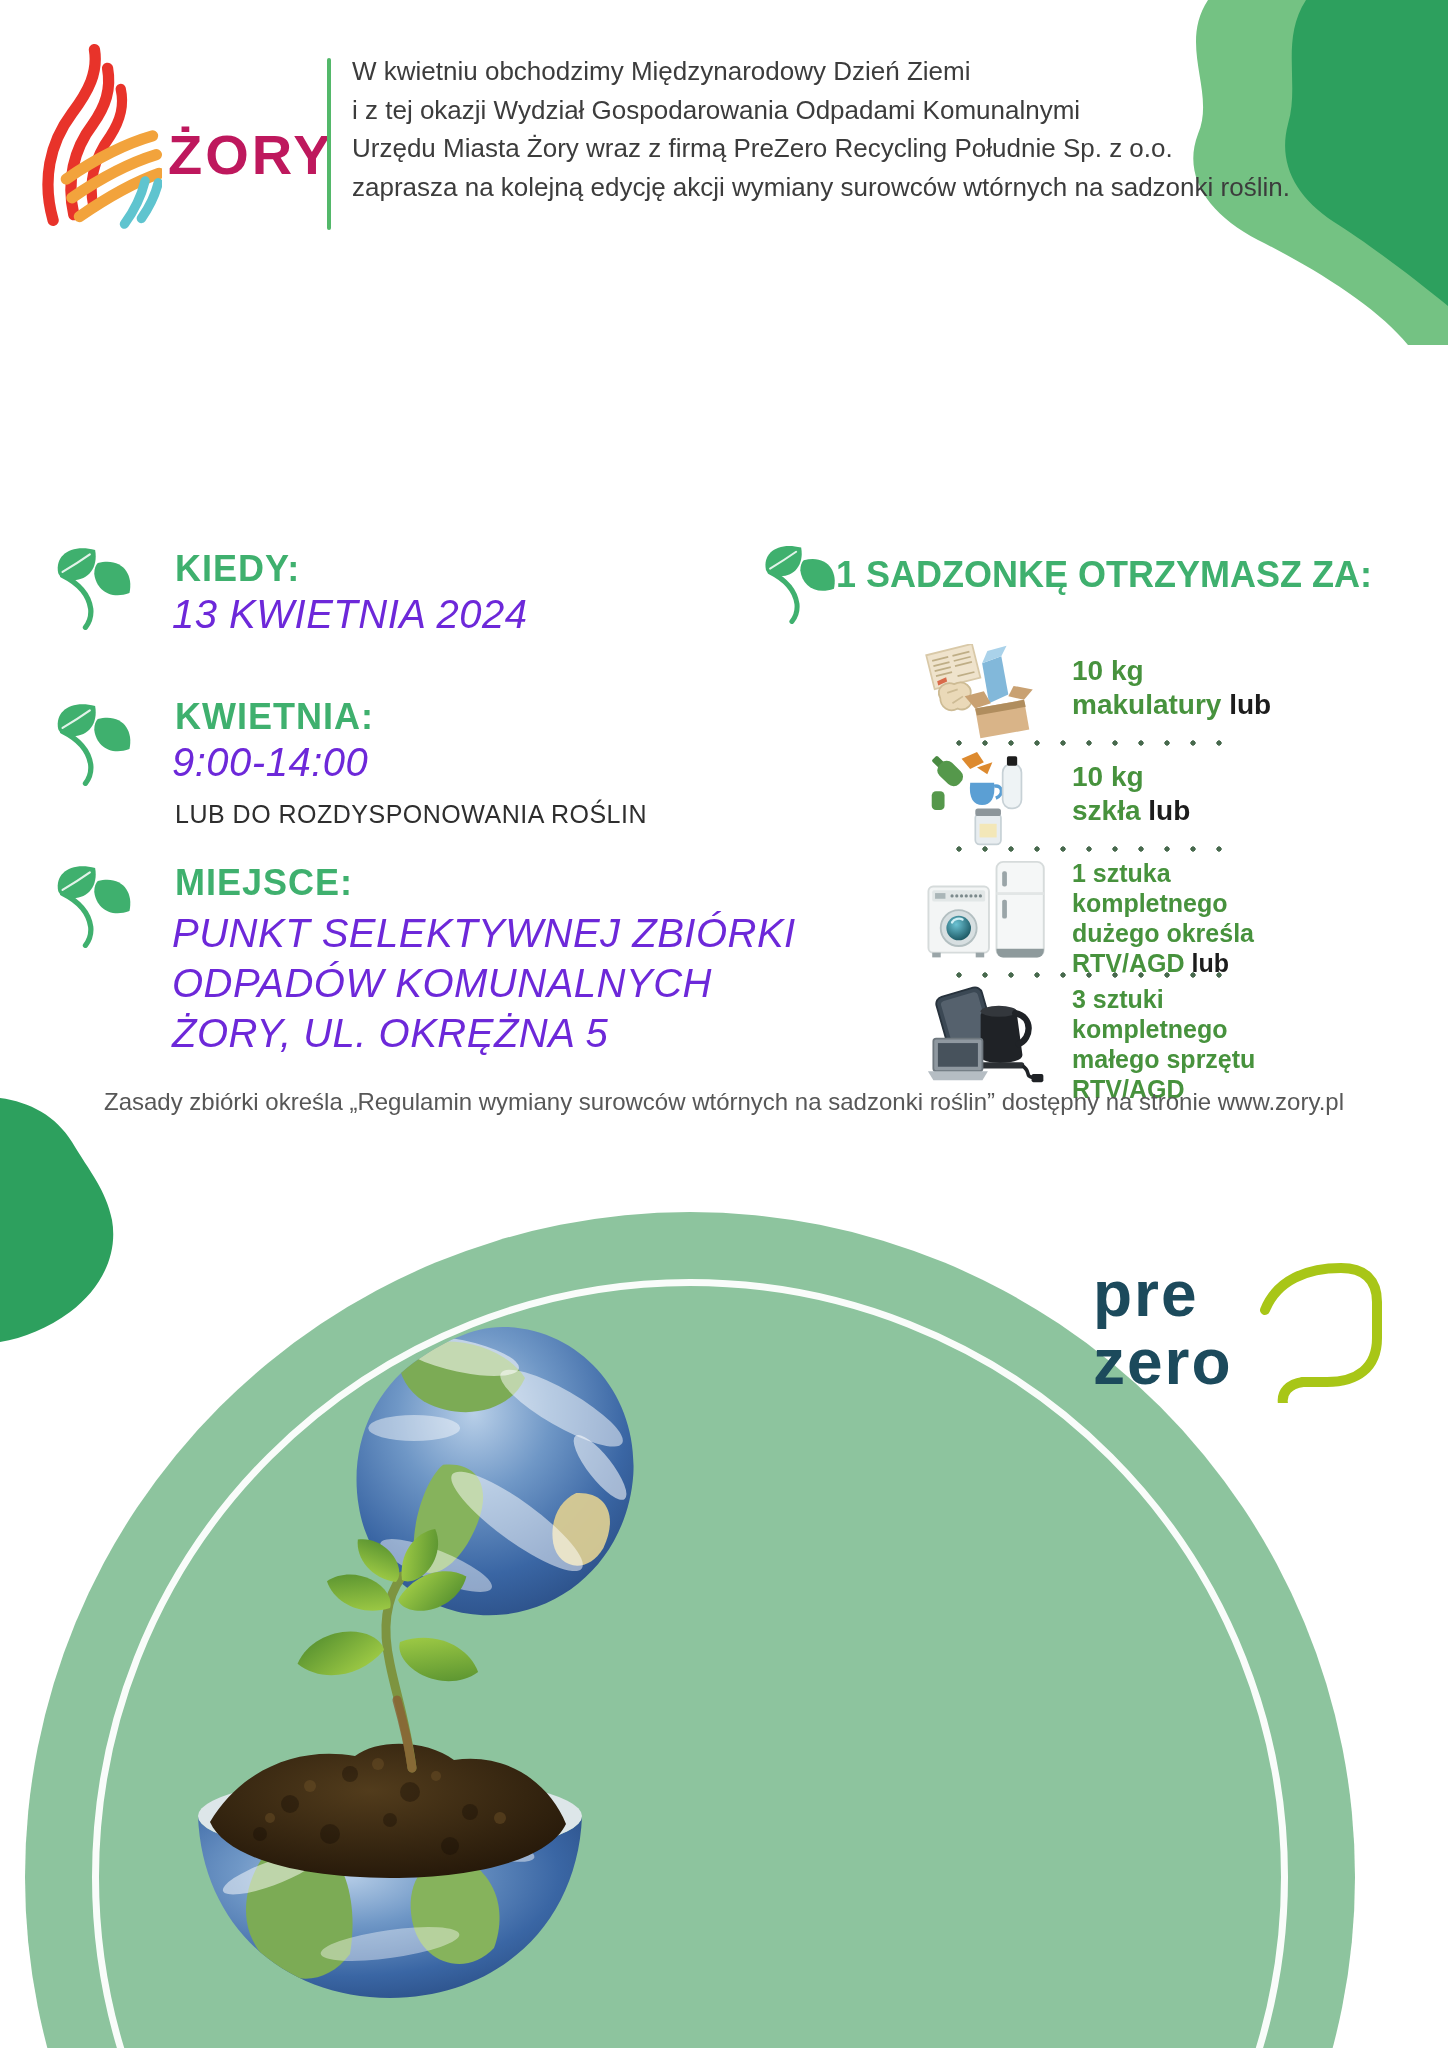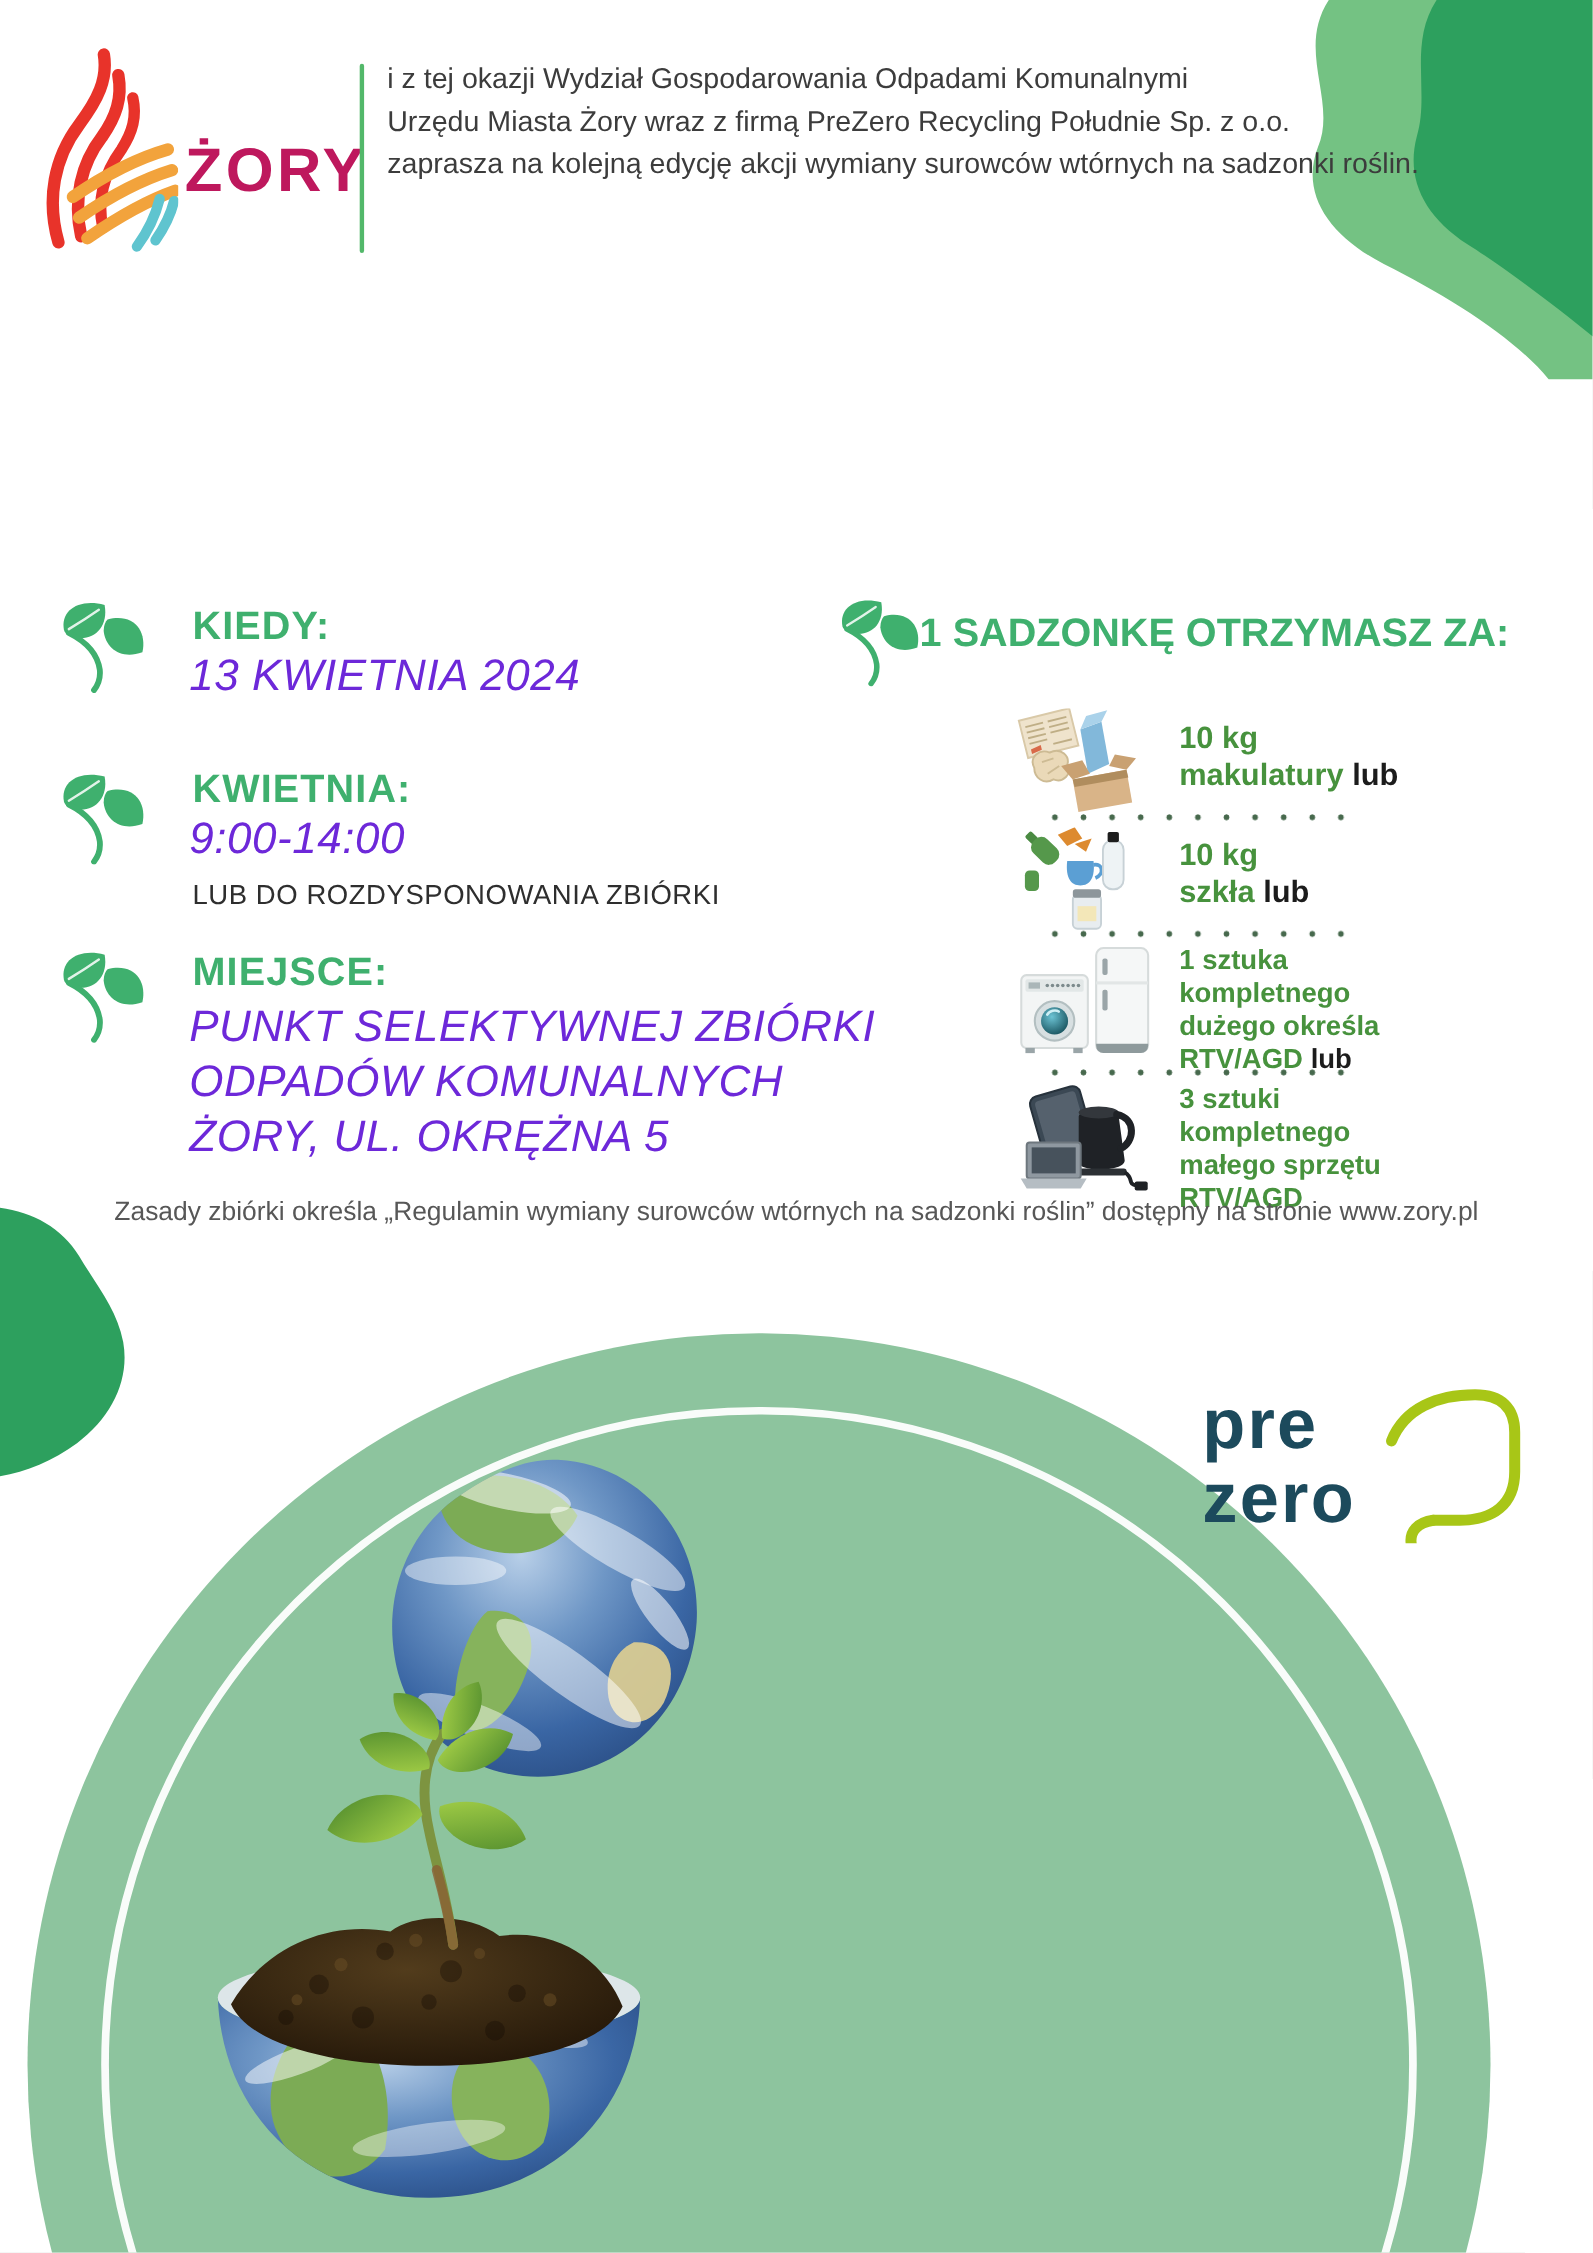--- a/index.html
+++ b/index.html
@@ -116,38 +116,39 @@
       <path stroke="#f2a33c" stroke-width="12" d="M28 148 C60 126 92 110 120 102"></path>
       <path stroke="#f2a33c" stroke-width="12" d="M34 168 C66 146 98 130 124 122"></path>
       <path stroke="#f2a33c" stroke-width="12" d="M42 188 C74 166 104 150 127 142"></path>
       <path stroke="#5fc4cf" stroke-width="10" d="M90 196 C101 181 108 166 112 150"></path>
       <path stroke="#5fc4cf" stroke-width="10" d="M108 190 C117 177 123 164 126 152"></path>
     </g>
   </svg>
   <div class="abs logo-word">ŻORY</div>
   <div class="abs divider"></div>
   <div class="abs intro">
+    <div>W kwietniu obchodzimy Międzynarodowy Dzień Ziemi</div>
     <div>i z tej okazji Wydział Gospodarowania Odpadami Komunalnymi</div>
     <div>Urzędu Miasta Żory wraz z firmą PreZero Recycling Południe Sp. z o.o.</div>
     <div>zaprasza na kolejną edycję akcji wymiany surowców wtórnych na sadzonki roślin.</div>
   </div>
 
 
   <svg class="abs leaf leaf1" viewBox="0 0 100 100">
       <use href="#leaf-sym"></use>
     </svg>
   <div class="abs d-label lab1">KIEDY:</div>
   <div class="abs d-value val1">13 KWIETNIA 2024</div>
 
   <svg class="abs leaf leaf2" viewBox="0 0 100 100">
       <use href="#leaf-sym"></use>
     </svg>
   <div class="abs d-label lab2">KWIETNIA:</div>
   <div class="abs d-value val2">9:00-14:00</div>
-  <div class="abs sub2">LUB DO ROZDYSPONOWANIA ZBIÓRKI</div>
+  <div class="abs sub2">LUB DO ROZDYSPONOWANIA ROŚLIN</div>
 
   <svg class="abs leaf leaf3" viewBox="0 0 100 100">
       <use href="#leaf-sym"></use>
     </svg>
   <div class="abs d-label lab3">MIEJSCE:</div>
   <div class="abs d-value val3">
     <div>PUNKT SELEKTYWNEJ ZBIÓRKI</div>
     <div>ODPADÓW KOMUNALNYCH</div>
     <div>ŻORY, UL. OKRĘŻNA 5</div>
   </div>

